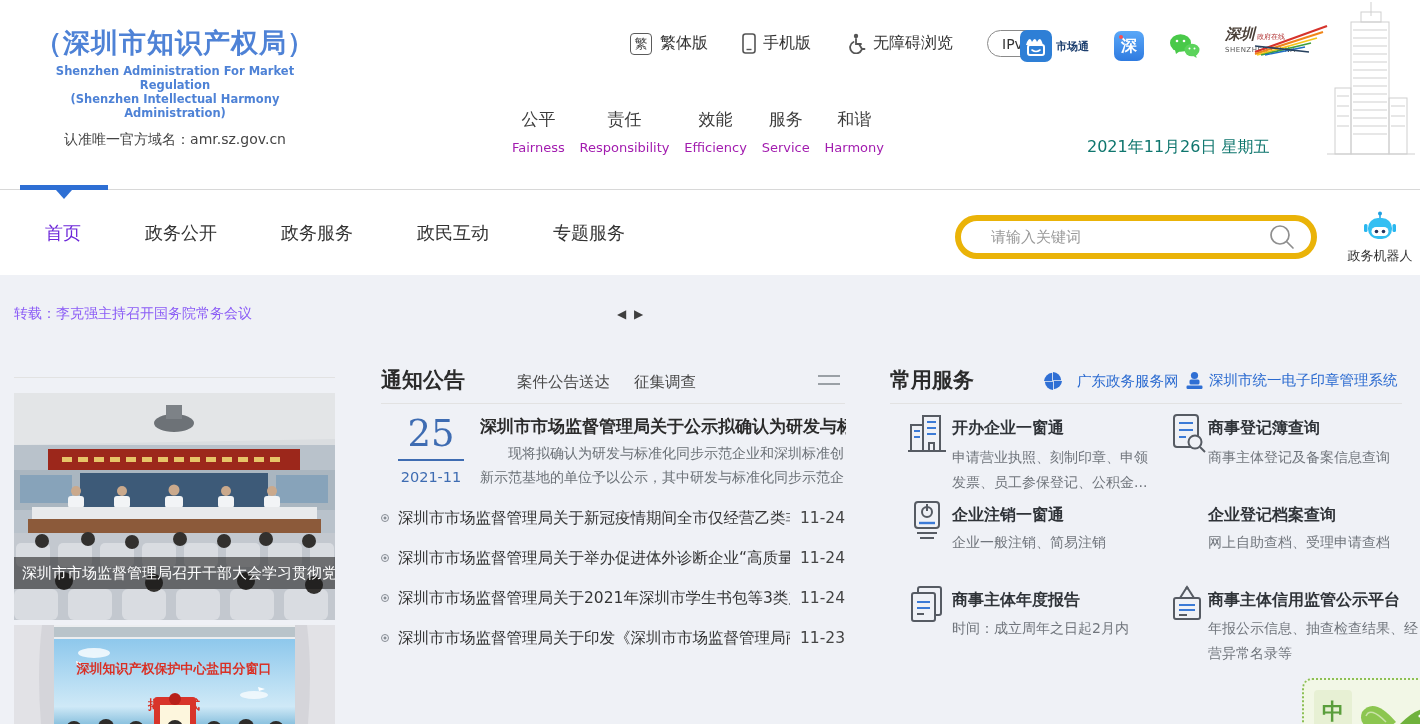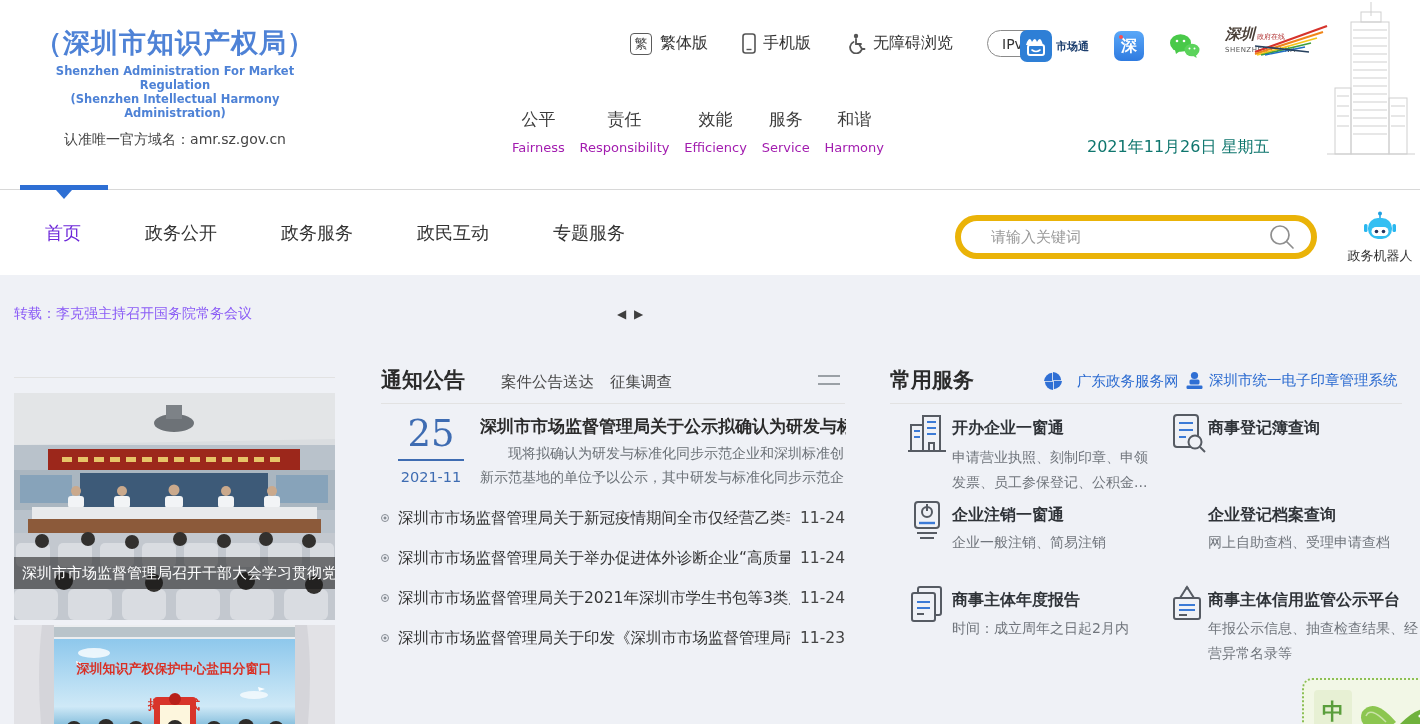--- a/index.html
+++ b/index.html
@@ -66,21 +66,21 @@
   .left-divider { position:absolute; left:14px; top:102px; width:321px; height:1px; background:#e2e2e2; }
   .photo { position:absolute; left:14px; width:321px; overflow:hidden; cursor:pointer; }
   .photo1 { top:118px; height:227px; }
   .photo2 { top:350px; height:110px; }
   .photo-caption { position:absolute; left:0; top:164px; width:100%; height:32px; background:rgba(22,22,22,.55); color:#fff; font-size:15px; line-height:32px; padding:0 8px; white-space:nowrap; overflow:hidden; }
 
   .sec-title { position:absolute; font-size:21px; font-weight:bold; color:#2b2b2b; }
   .divider { position:absolute; top:128px; height:1px; background:#e2e2e2; }
 
   
-  .notice-tabs { position:absolute; left:501px; top:97px; display:flex; gap:16px; }
+  .notice-tabs { position:absolute; left:517px; top:97px; display:flex; gap:24px; }
   .notice-tab { font-size:15.5px; color:#4a4a4a; cursor:pointer; white-space:nowrap; }
   .more-icon { position:absolute; left:818px; top:100px; width:22px; cursor:pointer; }
   .more-icon i { display:block; height:2px; background:#9aa0a6; margin-bottom:6px; }
   .datebox { position:absolute; left:398px; top:139px; width:66px; text-align:center; }
   .datebox .day { font-family:"DejaVu Serif",serif; font-size:37px; color:#3e6cb2; line-height:40px; }
   .datebox .rule { width:66px; height:2px; background:#3e6cb2; margin-top:5px; }
   .datebox .month { font-size:14.5px; color:#3e6cb2; margin-top:8px; }
   .feat-title { position:absolute; left:480px; top:140px; width:366px; font-size:17px; font-weight:bold; color:#2b2b2b; white-space:nowrap; overflow:hidden; cursor:pointer; }
   .feat-summary { position:absolute; left:480px; top:167px; width:366px; height:48px; overflow:hidden; font-size:14px; color:#6a7076; line-height:23.5px; text-indent:2em; }
   .notice-list { position:absolute; left:381px; top:223px; width:464px; }
@@ -488,20 +488,21 @@
       <rect x="9" y="4" width="24" height="32" rx="3" fill="none" stroke="#565b63" stroke-width="2"></rect>
       <g stroke="#3b7ad6" stroke-width="2">
           <line x1="14" y1="12" x2="28" y2="12"></line>
           <line x1="14" y1="19" x2="28" y2="19"></line>
           <line x1="14" y1="26" x2="21" y2="26"></line>
         </g>
       <circle cx="30" cy="31" r="6.5" fill="#eff1f6" stroke="#565b63" stroke-width="2"></circle>
       <line x1="35" y1="36" x2="40" y2="41" stroke="#565b63" stroke-width="2"></line>
     </svg>
     <div class="svc-item-title" style="left:1208px; top:143px;">商事登记簿查询</div>
+    <div class="svc-item-desc" style="left:1208px; top:170px; width:210px;">商事主体登记及备案信息查询</div>
 
     <svg class="svc-icon" style="left:905px; top:222px;" width="44" height="44" viewBox="0 0 44 44">
       <rect x="10" y="5" width="24" height="26" rx="3" fill="none" stroke="#565b63" stroke-width="2"></rect>
       <circle cx="22" cy="15" r="5" fill="none" stroke="#565b63" stroke-width="2"></circle>
       <line x1="22" y1="7" x2="22" y2="14" stroke="#565b63" stroke-width="2"></line>
       <line x1="14" y1="26" x2="30" y2="26" stroke="#3b7ad6" stroke-width="2.4"></line>
       <line x1="12" y1="36" x2="32" y2="36" stroke="#565b63" stroke-width="2"></line>
       <line x1="15" y1="41" x2="29" y2="41" stroke="#565b63" stroke-width="2"></line>
     </svg>
     <div class="svc-item-title" style="left:952px; top:230px;">企业注销一窗通</div>

